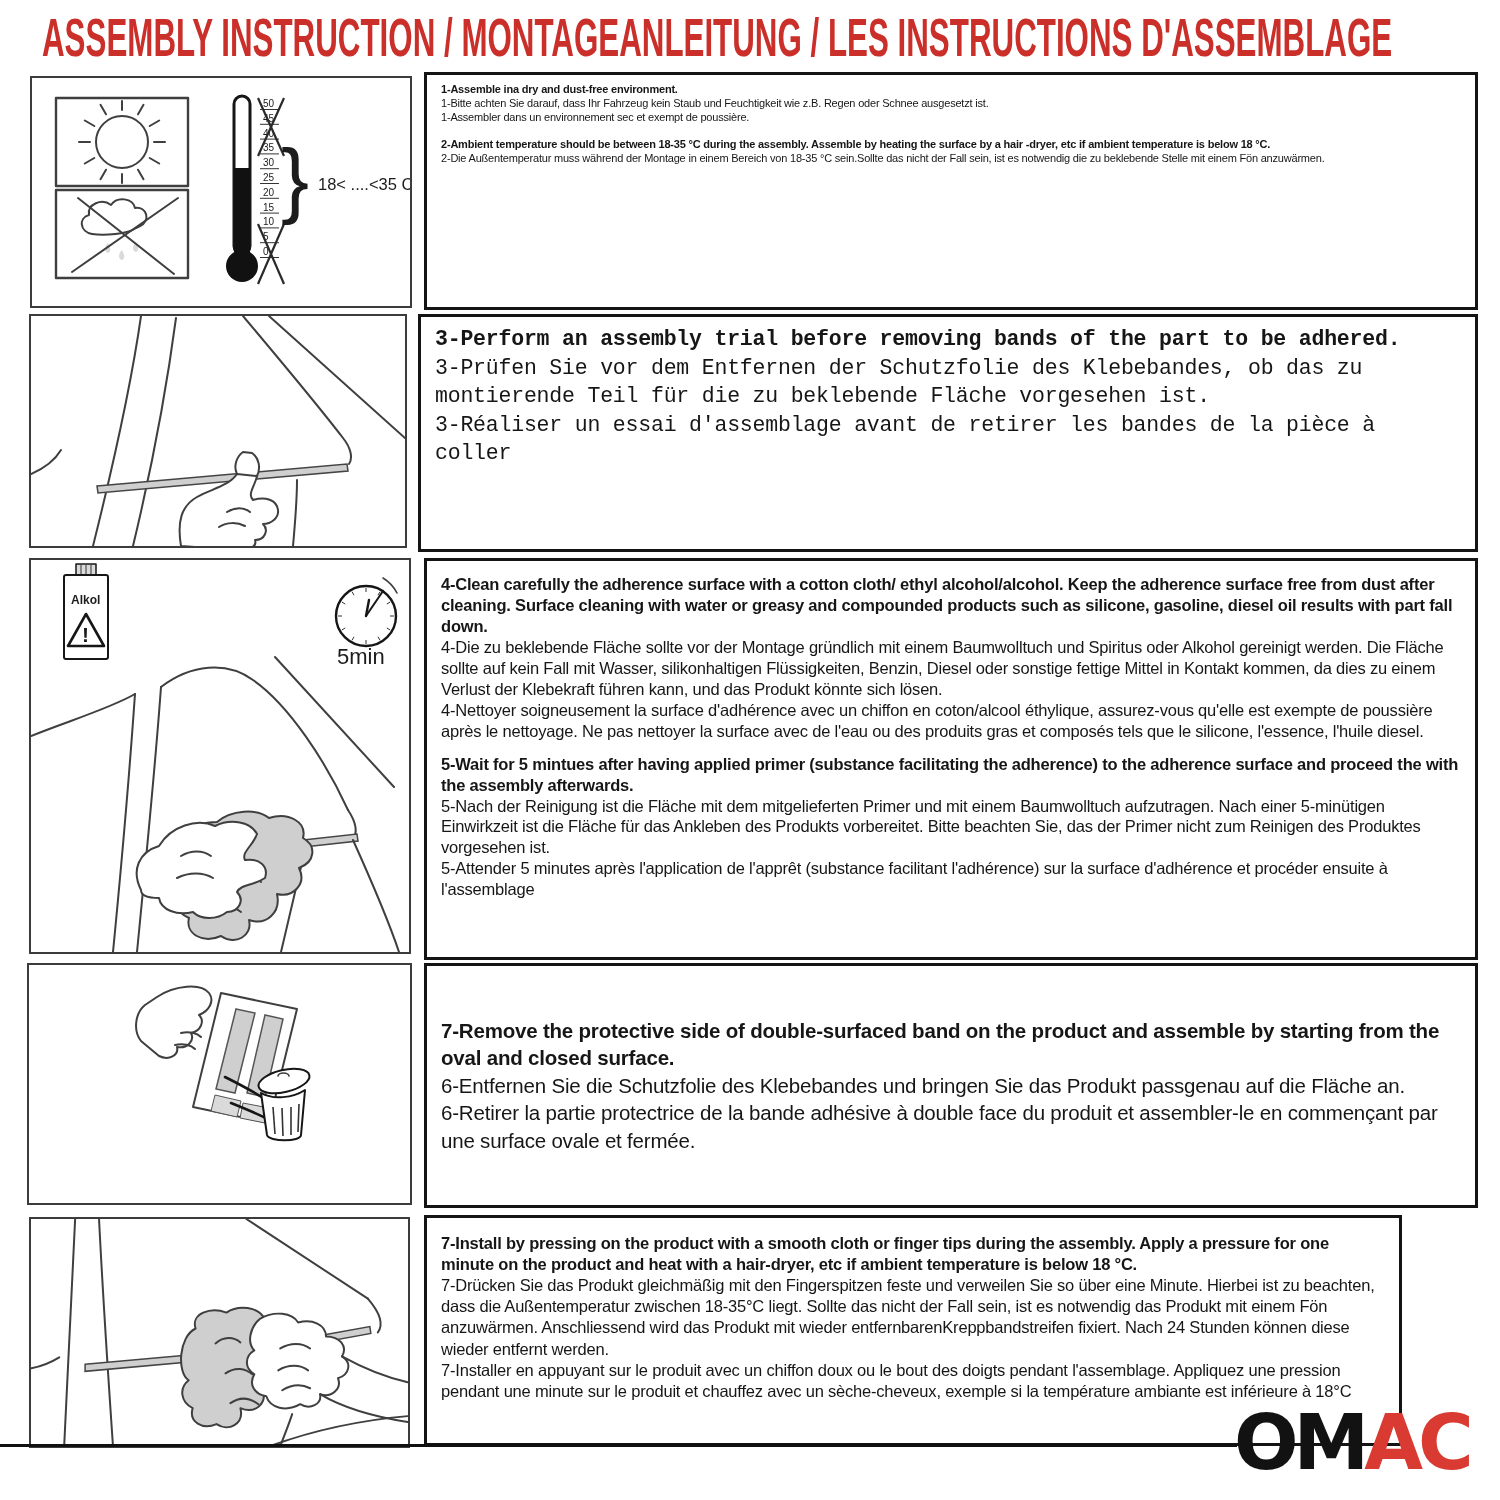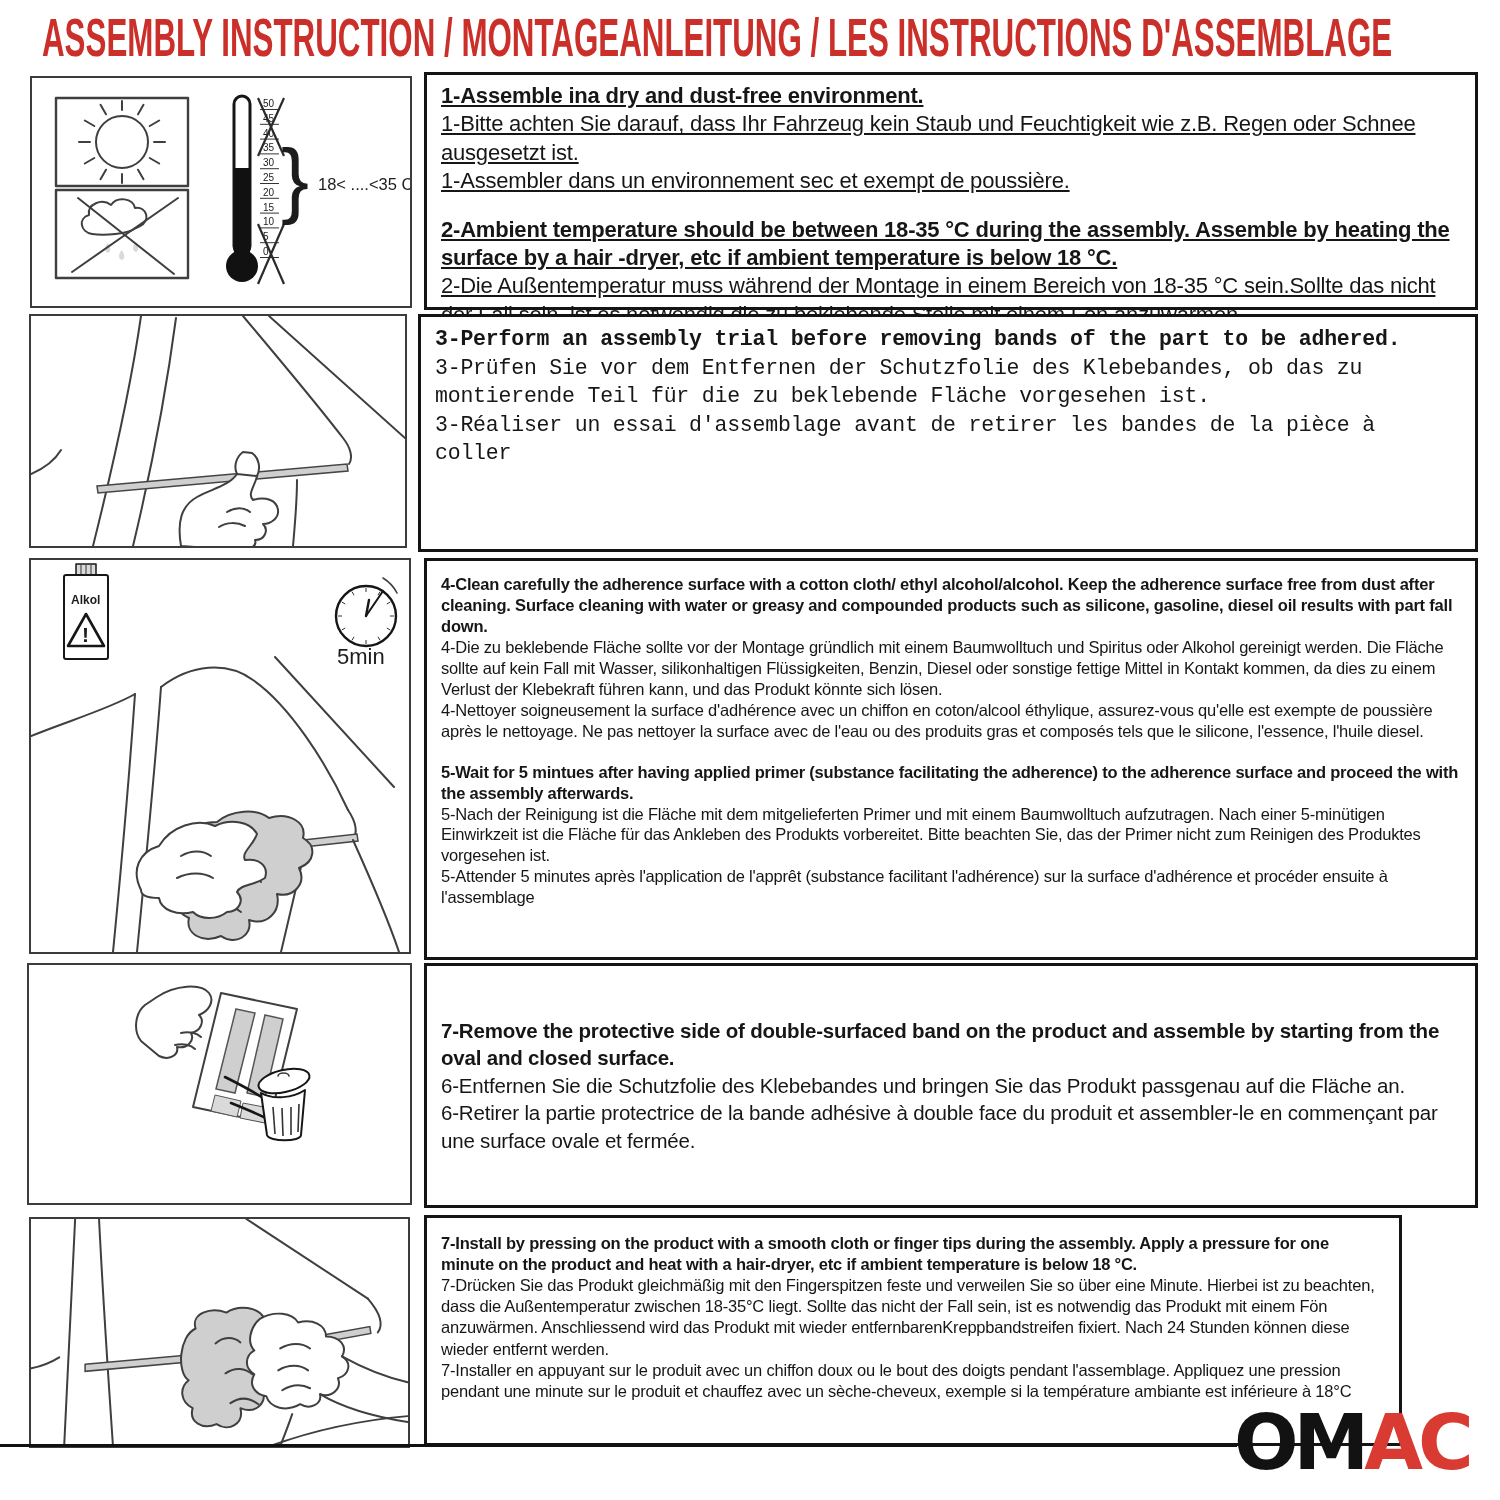--- a/index.html
+++ b/index.html
@@ -4,23 +4,23 @@
 <style>
   html,body{margin:0;padding:0;background:#fff;}
   .page{position:relative;width:1500px;height:1500px;background:#ffffff;
         font-family:"Liberation Sans",sans-serif;color:#161616;overflow:hidden;border-radius:13px;}
   .title{position:absolute;left:42px;top:6px;font-size:54px;font-weight:bold;
          color:#cb2f2a;white-space:nowrap;transform:scaleX(.58);transform-origin:0 0;}
   .box{position:absolute;background:#fff;box-sizing:border-box;}
   .figbox{border:2px solid #3c3c3c;}
   .txtbox{border:3px solid #141414;padding:8px 14px;letter-spacing:-0.2px;}
   .txtbox p{margin:0;}
-  .item + .item{margin-top:20px;}
+  .item + .item{margin-top:12px;}
   .b{font-weight:bold;}
-  .t-sm{font-size:22px;line-height:1.29;text-decoration:underline;}
+  .t-sm{font-size:11px;line-height:1.29;}
   .t-sm3{font-size:16.5px;line-height:1.27;}
   .t-sm5{font-size:16.5px;line-height:1.28;}
   .t-lg{font-size:21.5px;line-height:1.33;display:flex;flex-direction:column;justify-content:flex-start;font-family:Liberation Mono, monospace;}
   .t-md{font-size:20.5px;line-height:1.34;display:flex;flex-direction:column;justify-content:center;}
   .pt1{padding-top:7px;}
   .pt3{padding-top:13px;}
   .pt5{padding-top:15px;}
   .footer-rule{position:absolute;left:0;top:1444px;width:1237px;height:3px;background:#111;}
   .logo{position:absolute;left:1234px;top:1406px;width:262px;height:74px;
         font-family:"DejaVu Sans",sans-serif;font-weight:bold;font-size:76px;

